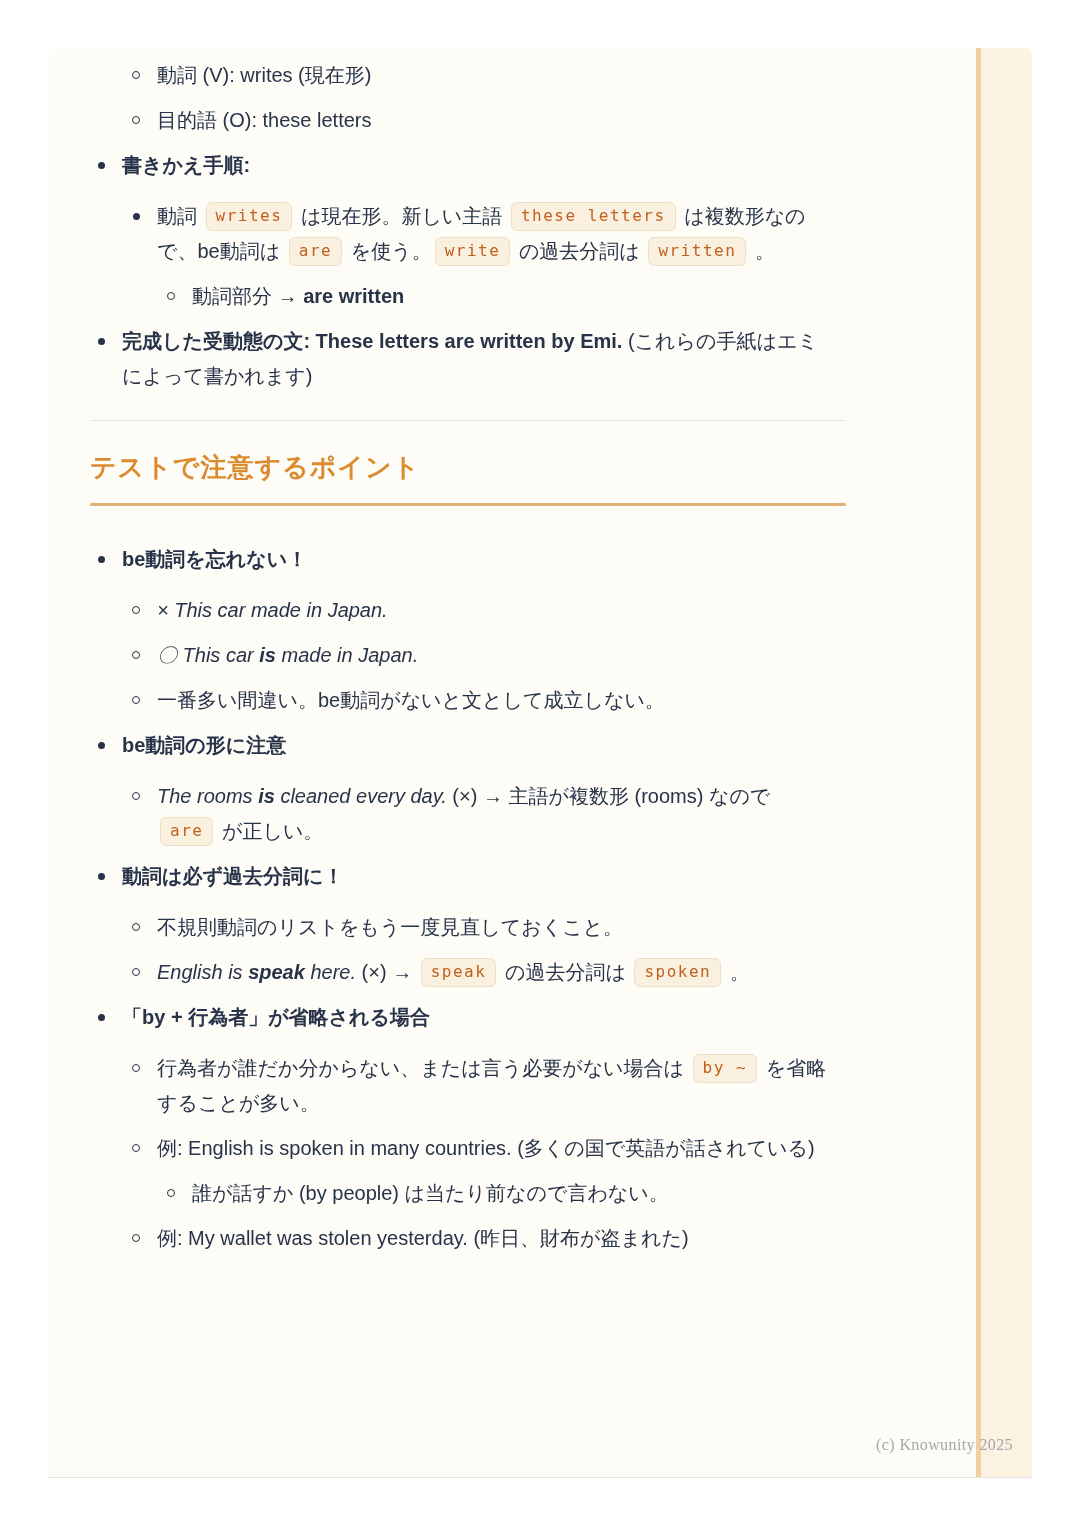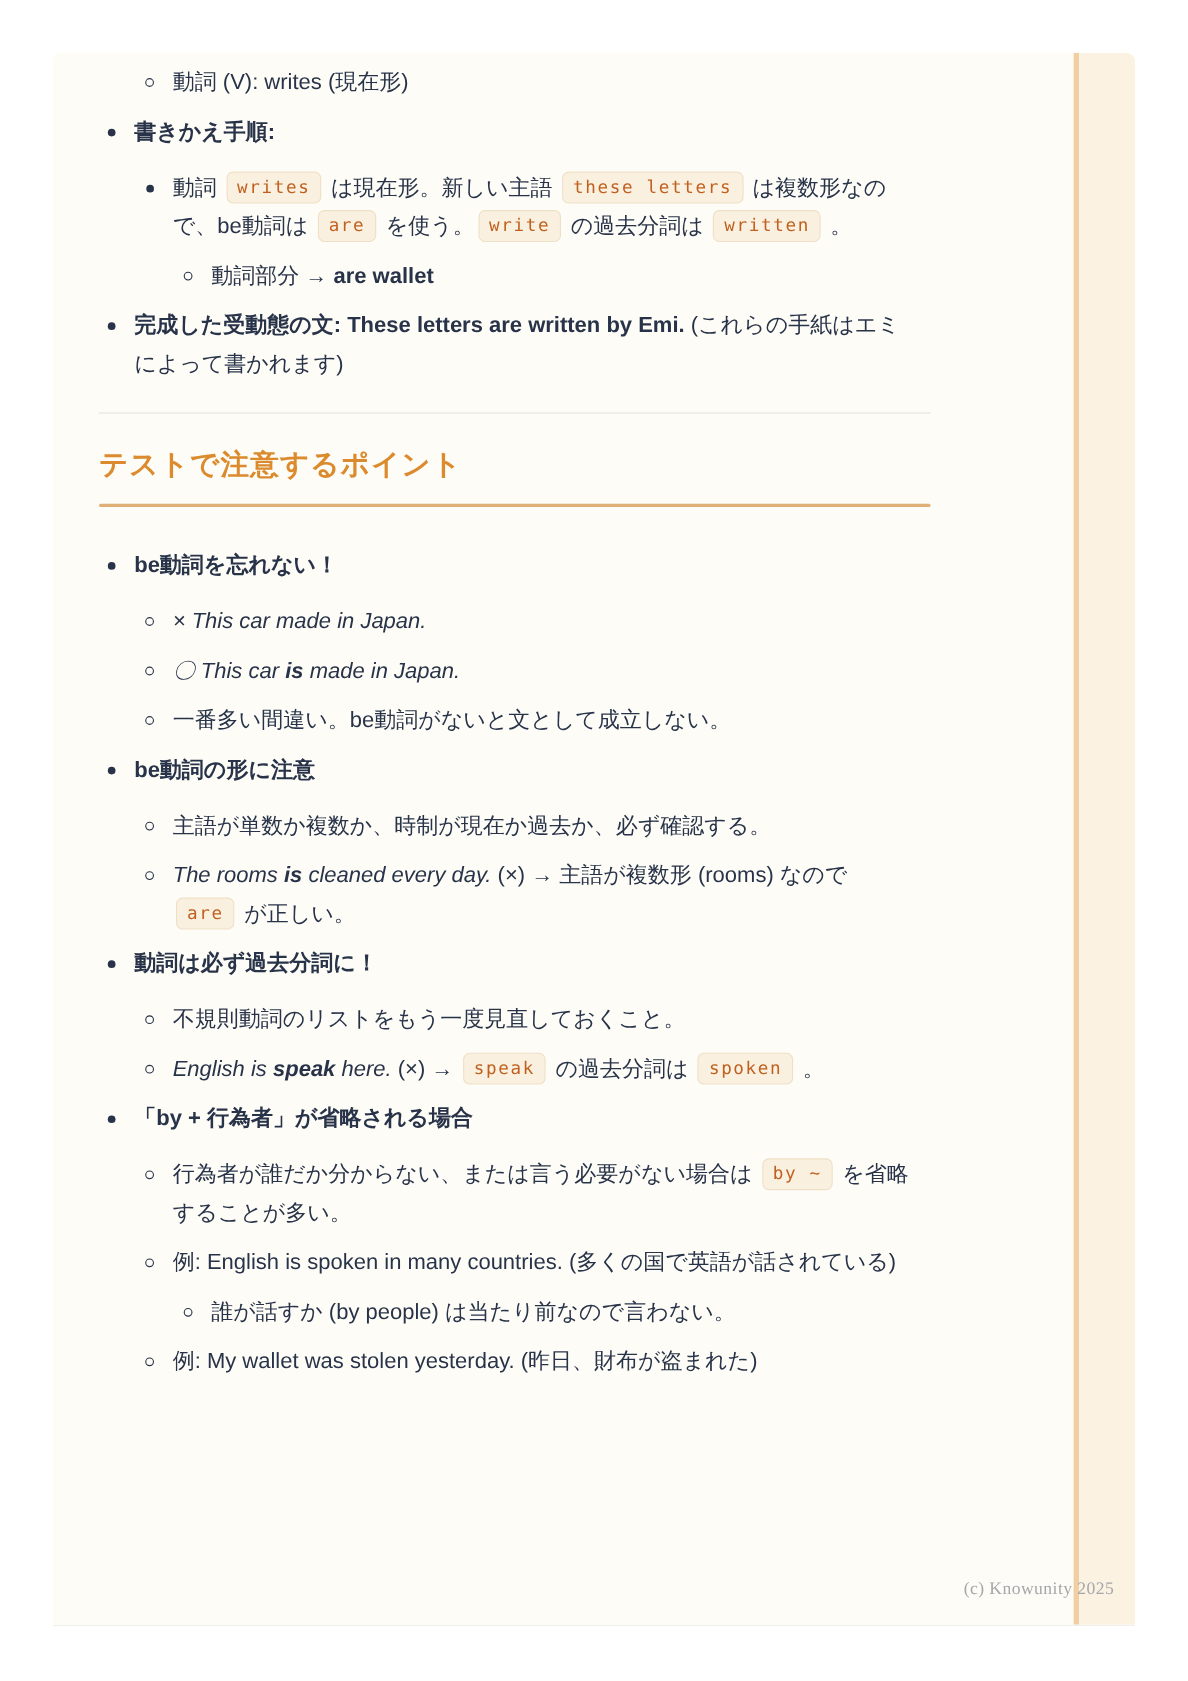--- a/index.html
+++ b/index.html
@@ -93,38 +93,38 @@
 </head>
 <body>
 
 <div class="page-card">
   <div class="ribbon-line"></div>
   <div class="ribbon"></div>
 
   <div class="content">
     <ul class="doc-list">
         <li class="li l2 m-circle"><span class="seg-n">動詞 (V): writes (現在形)</span></li>
+        <li class="li l2 m-circle"><span class="seg-n">目的語 (O): these letters</span></li>
         <li class="li l1 m-disc"><span class="seg-b">書きかえ手順:</span></li>
         <li class="li l2 m-disc"><span class="seg-n">動詞 </span><span class="seg-c">writes</span><span class="seg-n"> は現在形。新しい主語 </span><span class="seg-c">these letters</span><span class="seg-n"> は複数形なので、be動詞は </span><span class="seg-c">are</span><span class="seg-n"> を使う。</span><span class="seg-c">write</span><span class="seg-n"> の過去分詞は </span><span class="seg-c">written</span><span class="seg-n"> 。</span></li>
-        <li class="li l3 m-circle"><span class="seg-n">動詞部分 → </span><span class="seg-b">are wallet</span></li>
+        <li class="li l3 m-circle"><span class="seg-n">動詞部分 → </span><span class="seg-b">are written</span></li>
         <li class="li l1 m-disc"><span class="seg-b">完成した受動態の文: These letters are written by Emi.</span><span class="seg-n"> (これらの手紙はエミによって書かれます)</span></li>
       </ul>
 
     <hr class="section-divider">
 
     <h2 class="section-heading">テストで注意するポイント</h2>
     <div class="heading-underline"></div>
 
     <ul class="doc-list">
         <li class="li l1 m-disc"><span class="seg-b">be動詞を忘れない！</span></li>
         <li class="li l2 m-circle"><span class="seg-i">× This car made in Japan.</span></li>
         <li class="li l2 m-circle"><span class="seg-i">〇 This car </span><span class="seg-bi">is</span><span class="seg-i"> made in Japan.</span></li>
         <li class="li l2 m-circle"><span class="seg-n">一番多い間違い。be動詞がないと文として成立しない。</span></li>
         <li class="li l1 m-disc"><span class="seg-b">be動詞の形に注意</span></li>
-        <li class="li l2 m-circle"><span class="seg-n">主語が単数か複数か、時制が現在か過去か、必ず確認する。</span></li>
         <li class="li l2 m-circle"><span class="seg-i">The rooms </span><span class="seg-bi">is</span><span class="seg-i"> cleaned every day.</span><span class="seg-n"> (×) → 主語が複数形 (rooms) なので </span><span class="seg-c">are</span><span class="seg-n"> が正しい。</span></li>
         <li class="li l1 m-disc"><span class="seg-b">動詞は必ず過去分詞に！</span></li>
         <li class="li l2 m-circle"><span class="seg-n">不規則動詞のリストをもう一度見直しておくこと。</span></li>
         <li class="li l2 m-circle"><span class="seg-i">English is </span><span class="seg-bi">speak</span><span class="seg-i"> here.</span><span class="seg-n"> (×) → </span><span class="seg-c">speak</span><span class="seg-n"> の過去分詞は </span><span class="seg-c">spoken</span><span class="seg-n"> 。</span></li>
         <li class="li l1 m-disc"><span class="seg-b">「by + 行為者」が省略される場合</span></li>
         <li class="li l2 m-circle"><span class="seg-n">行為者が誰だか分からない、または言う必要がない場合は </span><span class="seg-c">by ~</span><span class="seg-n"> を省略することが多い。</span></li>
         <li class="li l2 m-circle"><span class="seg-n">例: English is spoken in many countries. (多くの国で英語が話されている)</span></li>
         <li class="li l3 m-circle"><span class="seg-n">誰が話すか (by people) は当たり前なので言わない。</span></li>
         <li class="li l2 m-circle"><span class="seg-n">例: My wallet was stolen yesterday. (昨日、財布が盗まれた)</span></li>
       </ul>

